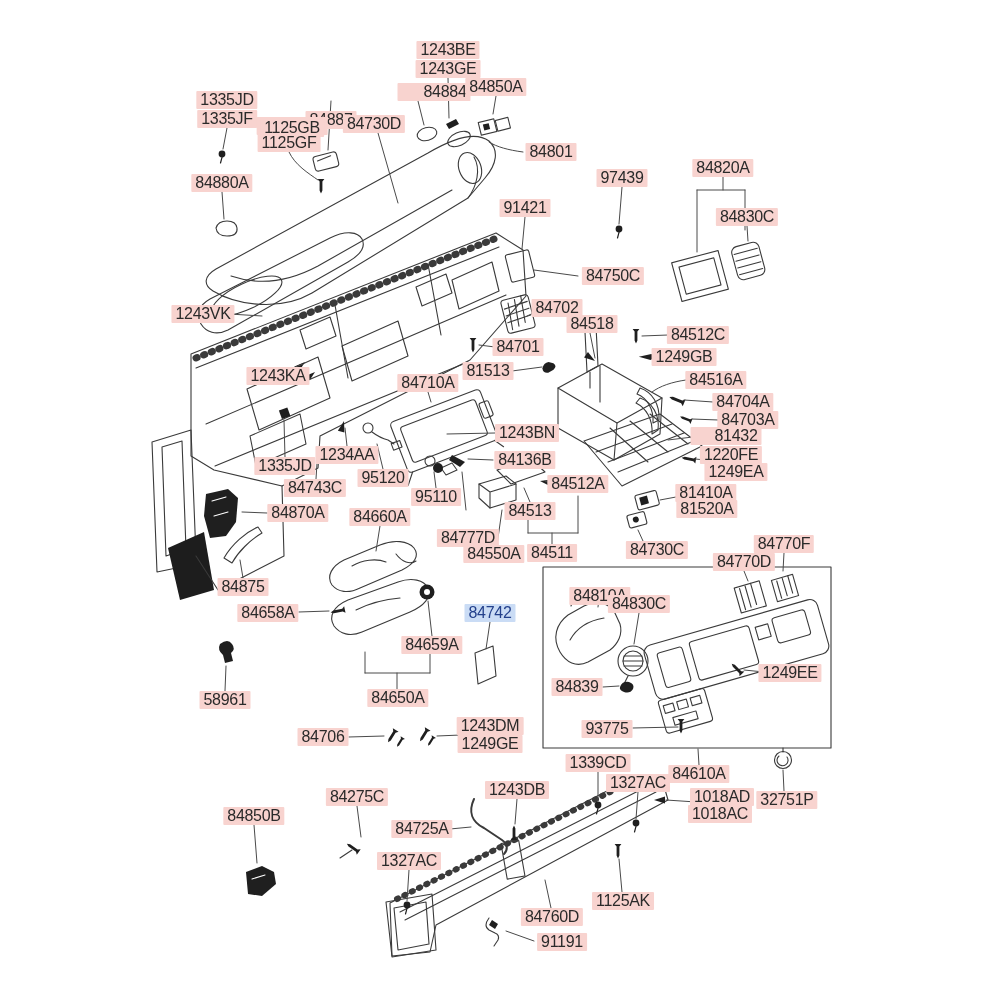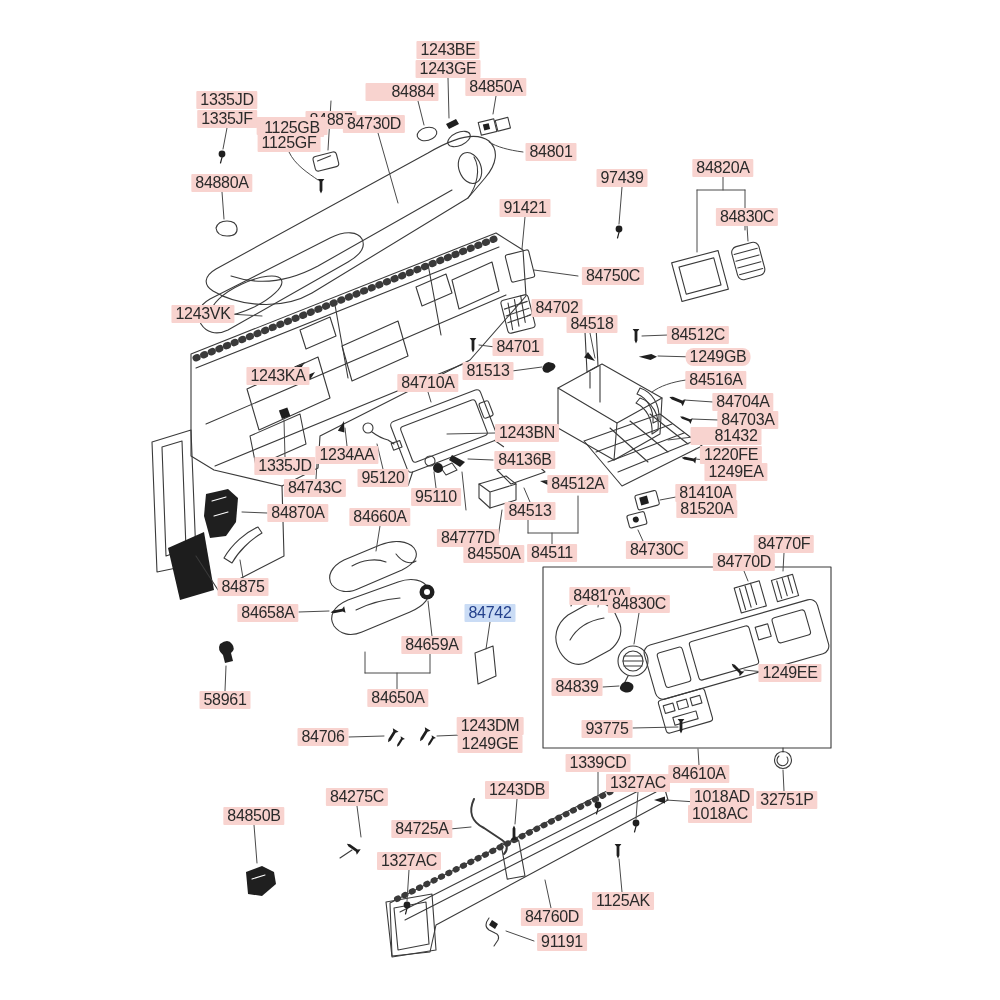--- a/index.html
+++ b/index.html
@@ -320,39 +320,39 @@
       <path d="M225,691 L226,666"></path>
       <path d="M365,673 L430,673 M365,673 L365,652 M430,673 L430,642 M397,673 L397,689"></path>
     </g>
   </g>
 </svg>
 
 <div id="labels">
       <div class="part-label" style="left: 448px; top: 50px;">1243BE</div>
       <div class="part-label" style="left: 448px; top: 69px;">1243GE</div>
       <div class="part-label" style="left: 331px; top: 92px; margin-top: 28px;">84887</div>
-      <div class="part-label" style="left: 402px; top: 92px; padding-left: 26px;">84884</div>
+      <div class="part-label" style="left: 434px; top: 92px; padding-left: 26px;">84884</div>
       <div class="part-label" style="left: 496px; top: 87px;">84850A</div>
       <div class="part-label" style="left: 227px; top: 100px;">1335JD</div>
       <div class="part-label" style="left: 227px; top: 119px;">1335JF</div>
       <div class="part-label" style="left: 292px; top: 126px; padding-left: 11px;">1125GA</div>
       <div class="part-label" style="left: 292px; top: 128px;">1125GB</div>
       <div class="part-label" style="left: 289px; top: 143px;">1125GF</div>
       <div class="part-label" style="left: 374px; top: 124px;">84730D</div>
       <div class="part-label" style="left: 551px; top: 152px;">84801</div>
       <div class="part-label" style="left: 222px; top: 183px;">84880A</div>
       <div class="part-label" style="left: 525px; top: 208px;">91421</div>
       <div class="part-label" style="left: 622px; top: 178px;">97439</div>
       <div class="part-label" style="left: 723px; top: 168px; text-align: right;">84820A</div>
       <div class="part-label" style="left: 747px; top: 217px;">84830C</div>
       <div class="part-label" style="left: 613px; top: 276px;">84750C</div>
       <div class="part-label" style="left: 557px; top: 308px;">84702</div>
       <div class="part-label" style="left: 592px; top: 324px;">84518</div>
       <div class="part-label" style="left: 698px; top: 335px;">84512C</div>
-      <div class="part-label" style="left: 718px; top: 357px; border-radius: 8px;">1249GB</div>
+      <div class="part-label" style="left: 684px; top: 357px;">1249GB</div>
       <div class="part-label" style="left: 716px; top: 380px;">84516A</div>
       <div class="part-label" style="left: 743px; top: 402px;">84704A</div>
       <div class="part-label" style="left: 748px; top: 420px;">84703A</div>
       <div class="part-label" style="left: 726px; top: 436px; padding-left: 24px;">81432</div>
       <div class="part-label" style="left: 731px; top: 455px;">1220FE</div>
       <div class="part-label" style="left: 736px; top: 472px;">1249EA</div>
       <div class="part-label" style="left: 706px; top: 493px;">81410A</div>
       <div class="part-label" style="left: 707px; top: 509px;">81520A</div>
       <div class="part-label" style="left: 518px; top: 347px;">84701</div>
       <div class="part-label" style="left: 488px; top: 371px;">81513</div>

